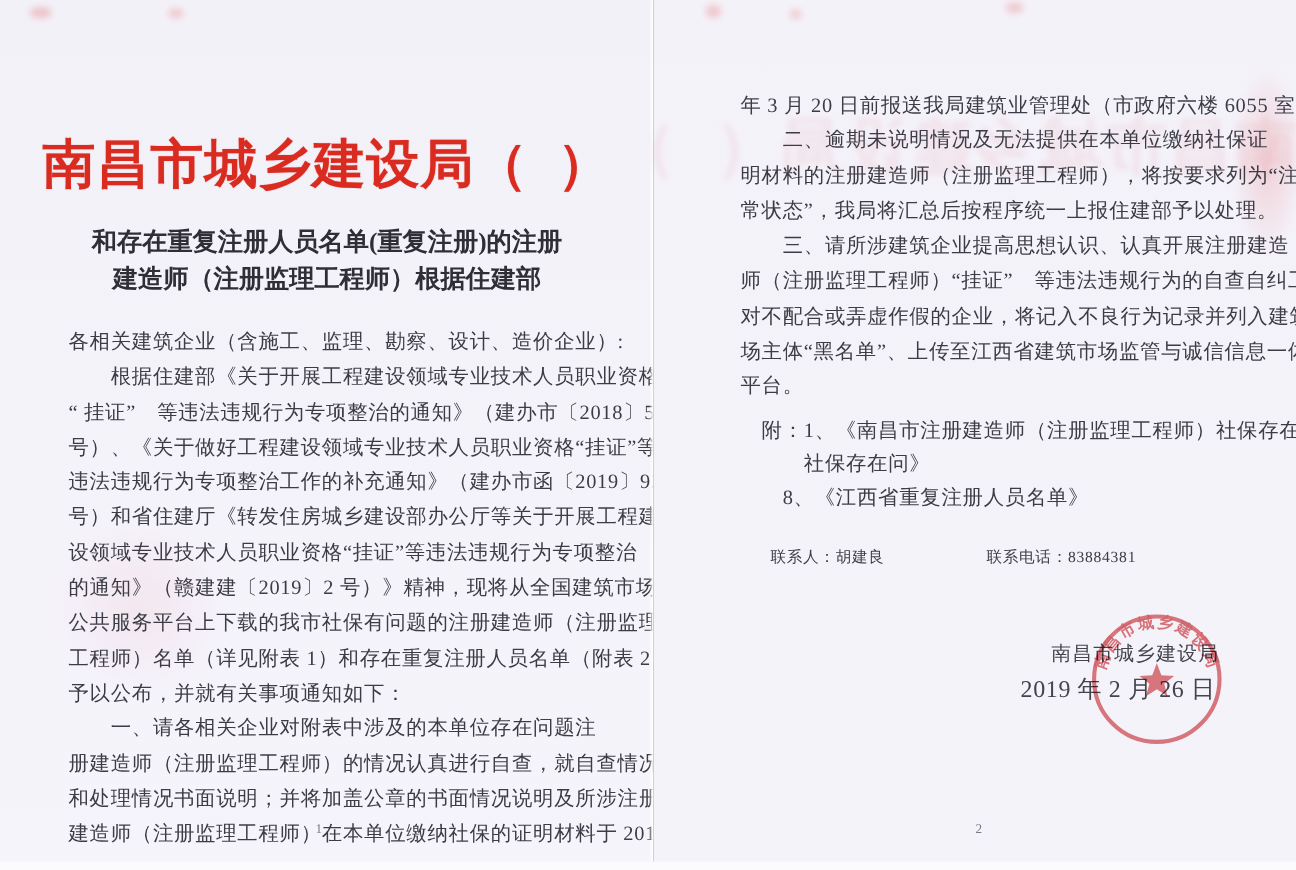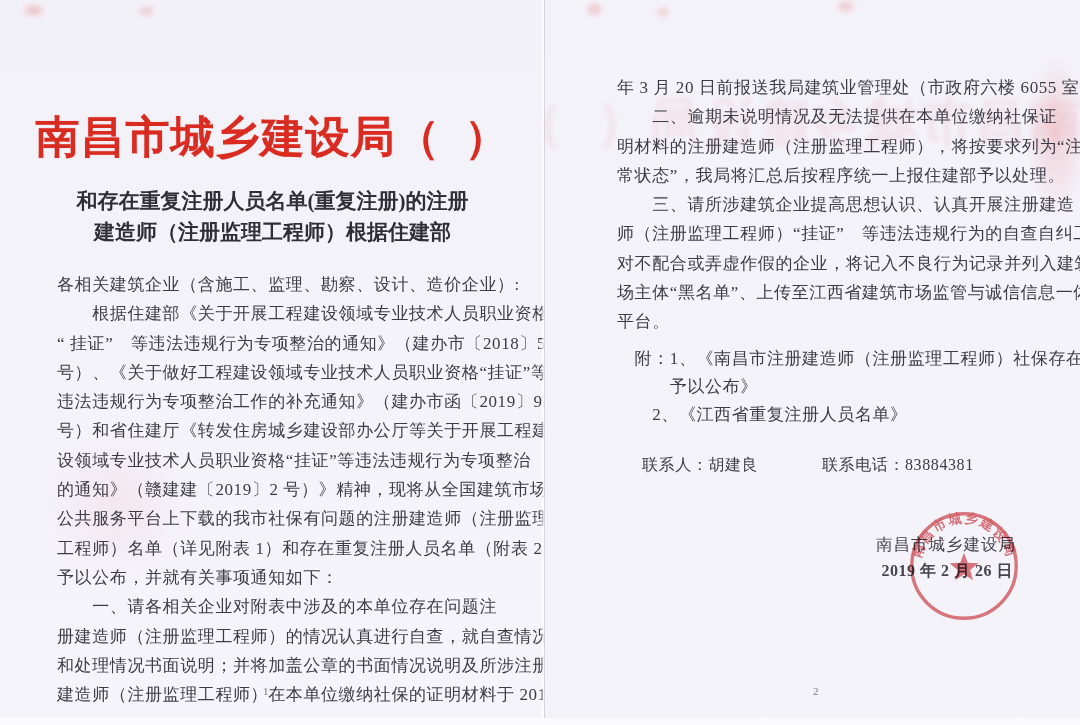--- a/index.html
+++ b/index.html
@@ -28,24 +28,24 @@
   }
   .body-block{
     position:absolute;color:#3d3c46;font-size:17px;letter-spacing:.6px;
     white-space:pre;
   }
   .body-block .line{height:29.3px;line-height:29.3px;}
   .left-body{left:57px;top:258px;width:446px;margin-top:12px;}
   .right-body{left:72px;top:73px;width:448px;}
   .attach-block{left:72px;top:345px;width:448px;}
   .attach-block .line{height:28px;line-height:28px;}
-  .contact-row{position:absolute;top:455px;left:97px;width:430px;color:#3d3c46;font-size:16px;letter-spacing:.6px;}
+  .contact-row{position:absolute;top:455px;left:97px;width:430px;color:#3d3c46;font-size:13px;letter-spacing:.6px;}
   .contact-row .phone{position:absolute;left:180px;top:0;text-align:center;}
   .signature{position:absolute;right:64px;top:534px;font-size:16.5px;color:#45434d;letter-spacing:1px;}
-  .sig-date{position:absolute;right:67px;top:561px;font-size:16px;color:#45434d;letter-spacing:.5px;white-space:pre;font-weight:bold;}
+  .sig-date{position:absolute;right:67px;top:561px;font-size:20px;color:#45434d;letter-spacing:.5px;white-space:pre;}
   .page-num{position:absolute;bottom:28px;font-size:11px;color:#7a7884;}
   .page-num-left{left:263px;}
   .page-num-right{left:268px;}
   
   .seal{
     position:absolute;left:362px;top:509px;width:114px;height:114px;
     mix-blend-mode:multiply;opacity:.92;filter:blur(.3px);
   }
   
   .smudge{position:absolute;background:#e06a6a;border-radius:45%;filter:blur(3px);}
@@ -92,21 +92,21 @@
 
   <div class="page page-right">
     <div class="smudge" style="left:43px;top:4px;width:13px;height:11px;opacity:.3"></div>
     <div class="smudge" style="left:113px;top:8px;width:10px;height:8px;opacity:.28"></div>
     <div class="smudge" style="left:293px;top:2px;width:15px;height:9px;opacity:.3"></div>
     <div class="ghost-header">南昌市城乡建设局（  ）</div>
     <div class="ghost-edge"></div>
 
     <div class="body-block right-body"><div class="line">年 3 月 20 日前报送我局建筑业管理处（市政府六楼 6055 室）。</div><div class="line">　　二、逾期未说明情况及无法提供在本单位缴纳社保证</div><div class="line">明材料的注册建造师（注册监理工程师），将按要求列为“注册异</div><div class="line">常状态”，我局将汇总后按程序统一上报住建部予以处理。</div><div class="line">　　三、请所涉建筑企业提高思想认识、认真开展注册建造</div><div class="line">师（注册监理工程师）“挂证”　等违法违规行为的自查自纠工作。</div><div class="line">对不配合或弄虚作假的企业，将记入不良行为记录并列入建筑市</div><div class="line">场主体“黑名单”、上传至江西省建筑市场监管与诚信信息一体化</div><div class="line">平台。</div></div>
 
-    <div class="body-block attach-block"><div class="line">　附：1、《南昌市注册建造师（注册监理工程师）社保存在问</div><div class="line">　　　予以公布》</div><div class="line">　　2、《江西省重复注册人员名单》</div></div>
+    <div class="body-block attach-block"><div class="line">　附：1、《南昌市注册建造师（注册监理工程师）社保存在问</div><div class="line">　　　社保存在问》</div><div class="line">　　8、《江西省重复注册人员名单》</div></div>
 
     <div class="contact-row">
       <span>联系人：胡建良</span>
       <span class="phone">联系电话：83884381</span>
     </div>
 
     <div class="signature">南昌市城乡建设局</div>
     <div class="sig-date">2019 年 2 月 26 日</div>
 
     <div class="seal">

